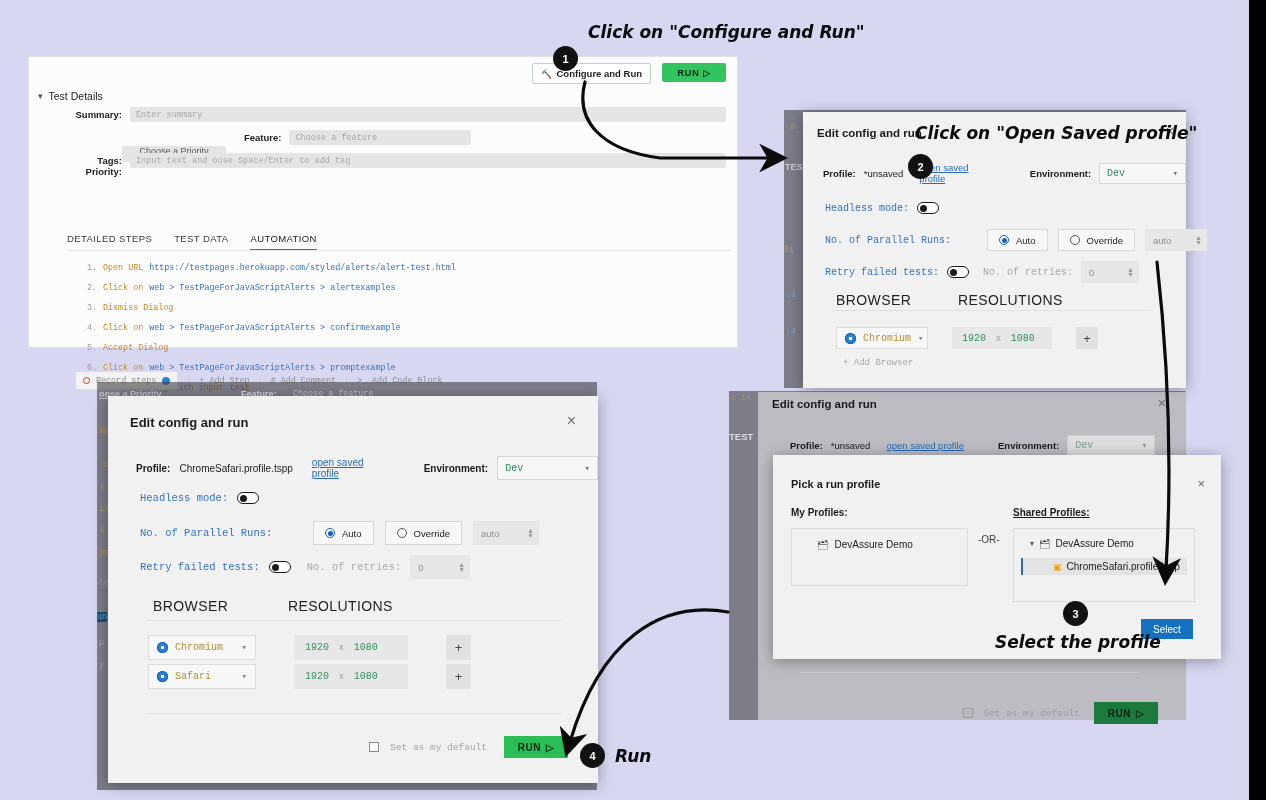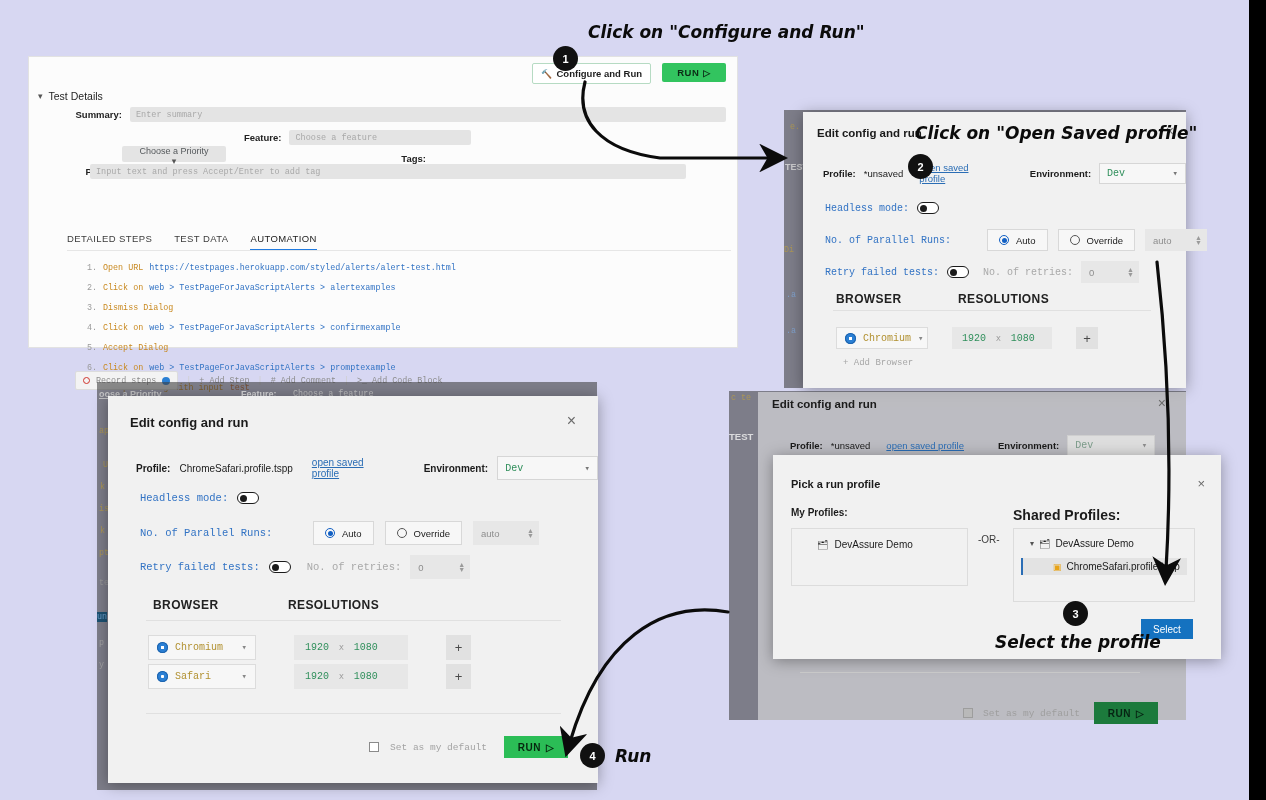--- a/index.html
+++ b/index.html
@@ -94,21 +94,21 @@
   }
   .radio{width:10px;height:10px;border-radius:50%;border:1.3px solid #555;box-sizing:border-box;
          display:flex;align-items:center;justify-content:center;}
   .radio.on{border-color:#1260c4;}
   .radio.on::after{content:"";width:5px;height:5px;border-radius:50%;background:#1260c4;}
   .numbox{
     background:#e7e7e7;height:22px;display:flex;align-items:center;justify-content:space-between;
     padding:0 5px 0 8px;box-sizing:border-box;font-size:9.5px;color:#8e8e8e;
   }
   .spin{display:flex;flex-direction:column;line-height:5px;color:#9a9a9a;font-size:7px;}
-  .colhead{font-size:12px;font-weight:bold;color:#222;letter-spacing:.4px;}
+  .colhead{font-size:14px;font-weight:normal;color:#222;letter-spacing:.4px;}
   .hr{height:1px;background:#e0e0e0;}
   .browsel{
     border:1px solid #dcdcdc;background:#f7f7f7;height:22px;display:flex;align-items:center;
     gap:7px;padding:0 8px;box-sizing:border-box;cursor:pointer;
     font-family:"Liberation Mono",monospace;font-size:10px;color:#b1902f;
   }
   .resbox{
     background:#e7e7e7;height:22px;display:flex;align-items:center;
     font-family:"Liberation Mono",monospace;font-size:10px;color:#2f8f5b;box-sizing:border-box;
   }
@@ -174,23 +174,23 @@
     <span class="fsel" style="width:104px;flex-direction:column;">
       <span>Choose a Priority</span>
       <span class="chev">▾</span>
     </span>
   </div>
   <div class="field-row" style="left:215px;top:73px;">
     <span class="flabel">Feature:</span>
     <span class="fin" style="width:182px;margin-left:8px;">Choose a feature</span>
   </div>
 
-  <div class="field-row" style="left:9px;top:96px;width:692px;flex-direction:column;">
+  <div class="field-row" style="left:9px;top:96px;width:692px;">
     <span class="flabel" style="width:84px;">Tags:</span>
-    <span class="fin" style="width:596px;margin-left:8px;">Input text and press Accept/Enter to add tag</span>
+    <span class="fin" style="width:596px;margin-left:8px;">Input text and oose Space/Enter to add tag</span>
   </div>
 
   <div class="tabs">
     <div class="tab">DETAILED STEPS</div>
     <div class="tab">TEST DATA</div>
     <div class="tab active">AUTOMATION</div>
   </div>
   <div class="tabrule"></div>
 
   <div class="steps">
@@ -471,21 +471,21 @@
       <span>▷</span>
     </span>
   </div>
 </div>
 
 <div class="dlg" style="left:773px;top:455px;width:448px;height:204px;">
   <div style="position:absolute;left:18px;top:23px;font-size:11px;font-weight:bold;color:#1b1b1b;">Pick a run profile</div>
   <div class="dlg-x" style="position:absolute;right:16px;top:22px;font-size:13px;">×</div>
 
   <div style="position:absolute;left:18px;top:52px;font-size:10px;font-weight:bold;color:#1b1b1b;">My Profiles:</div>
-  <div style="position:absolute;left:240px;top:52px;font-size:14px;font-weight:bold;color:#1b1b1b;">Shared Profiles:</div>
+  <div style="position:absolute;left:240px;top:52px;font-size:10px;font-weight:bold;color:#1b1b1b;text-decoration:underline;">Shared Profiles:</div>
   <div style="position:absolute;left:205px;top:79px;font-size:10px;color:#3a3a3a;">-OR-</div>
 
   <div style="position:absolute;left:18px;top:73px;width:175px;height:56px;border:1px solid #dcdcdc;background:#f1f1f1;">
     <div style="position:absolute;left:25px;top:10px;display:flex;align-items:center;gap:6px;font-size:10px;color:#1b1b1b;">
       <span style="font-size:9px;">🗂</span>
       <span>DevAssure Demo</span>
     </div>
   </div>
 
   <div style="position:absolute;left:240px;top:73px;width:180px;height:72px;border:1px solid #dcdcdc;background:#f1f1f1;">

